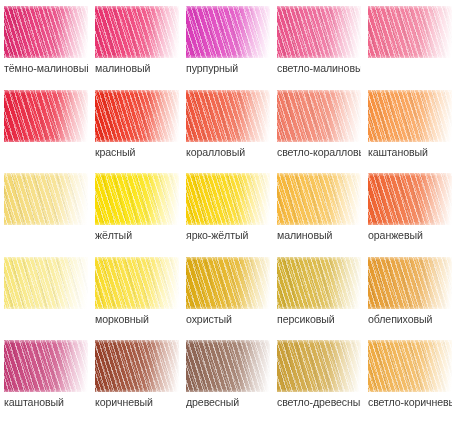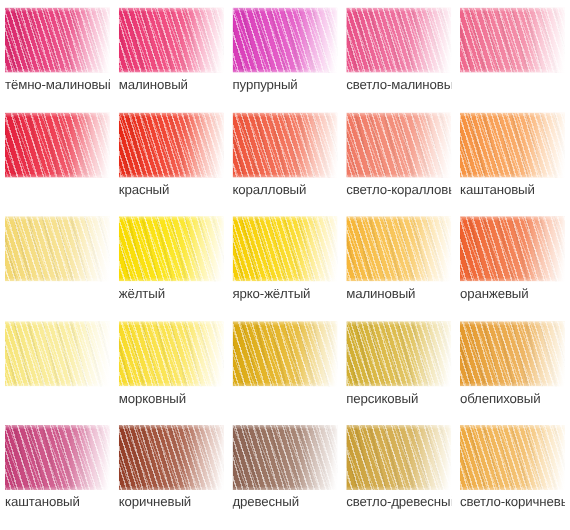--- a/index.html
+++ b/index.html
@@ -268,20 +268,21 @@
     </div>
     <div class="swatch-cell">
       <div class="swatch-chip">
         <div class="chip-paint">
           <div class="chip-base" style="background: linear-gradient(95deg, rgb(216, 166, 14) 0%, rgb(229, 182, 43) 38%, rgb(229, 182, 43) 60%, rgb(243, 223, 155) 92%, rgb(255, 255, 255) 100%);"></div>
           <div class="chip-hatch" style="background: repeating-linear-gradient(73deg, rgba(255, 255, 255, 0) 0px, rgba(255, 255, 255, 0) 2.9px, rgba(255, 255, 255, 0.55) 2.9px, rgba(255, 255, 255, 0.55) 3.95px, rgba(255, 255, 255, 0) 3.95px, rgba(255, 255, 255, 0) 5px), repeating-linear-gradient(69deg, rgba(255, 255, 255, 0) 0px, rgba(255, 255, 255, 0) 3.95px, rgba(255, 255, 255, 0.3) 3.95px, rgba(255, 255, 255, 0.3) 4.85px, rgba(255, 255, 255, 0) 4.85px, rgba(255, 255, 255, 0) 7.15px), repeating-linear-gradient(76deg, rgba(0, 0, 0, 0) 0px, rgba(0, 0, 0, 0) 5px, rgba(0, 0, 0, 0.055) 5px, rgba(0, 0, 0, 0.055) 6.6px, rgba(0, 0, 0, 0) 6.6px, rgba(0, 0, 0, 0) 11px);"></div>
           <div class="chip-fade"></div>
           <div class="chip-edge"></div>
         </div>
       </div>
+      <div class="swatch-label">охристый</div>
     </div>
     <div class="swatch-cell">
       <div class="swatch-chip">
         <div class="chip-paint">
           <div class="chip-base" style="background: linear-gradient(95deg, rgb(207, 172, 46) 0%, rgb(220, 187, 75) 38%, rgb(220, 187, 75) 60%, rgb(239, 225, 169) 92%, rgb(255, 255, 255) 100%);"></div>
           <div class="chip-hatch" style="background: repeating-linear-gradient(73deg, rgba(255, 255, 255, 0) 0px, rgba(255, 255, 255, 0) 2px, rgba(255, 255, 255, 0.55) 2px, rgba(255, 255, 255, 0.55) 3.05px, rgba(255, 255, 255, 0) 3.05px, rgba(255, 255, 255, 0) 4.1px), repeating-linear-gradient(69deg, rgba(255, 255, 255, 0) 0px, rgba(255, 255, 255, 0) 4.5px, rgba(255, 255, 255, 0.3) 4.5px, rgba(255, 255, 255, 0.3) 5.4px, rgba(255, 255, 255, 0) 5.4px, rgba(255, 255, 255, 0) 7.7px), repeating-linear-gradient(76deg, rgba(0, 0, 0, 0) 0px, rgba(0, 0, 0, 0) 5px, rgba(0, 0, 0, 0.055) 5px, rgba(0, 0, 0, 0.055) 6.6px, rgba(0, 0, 0, 0) 6.6px, rgba(0, 0, 0, 0) 11px);"></div>
           <div class="chip-fade"></div>
           <div class="chip-edge"></div>
         </div>
       </div>

